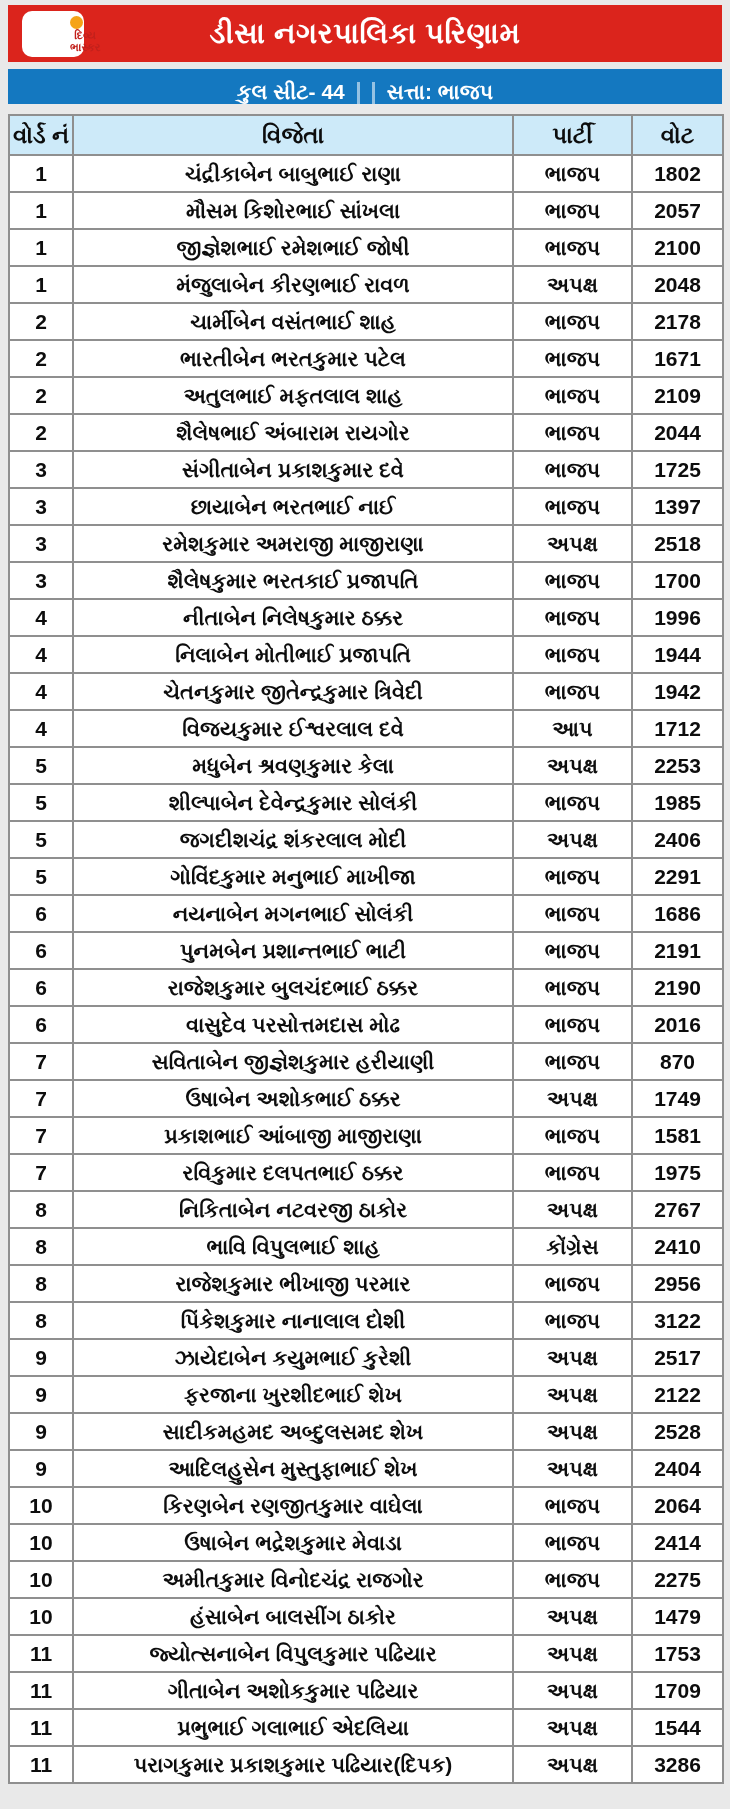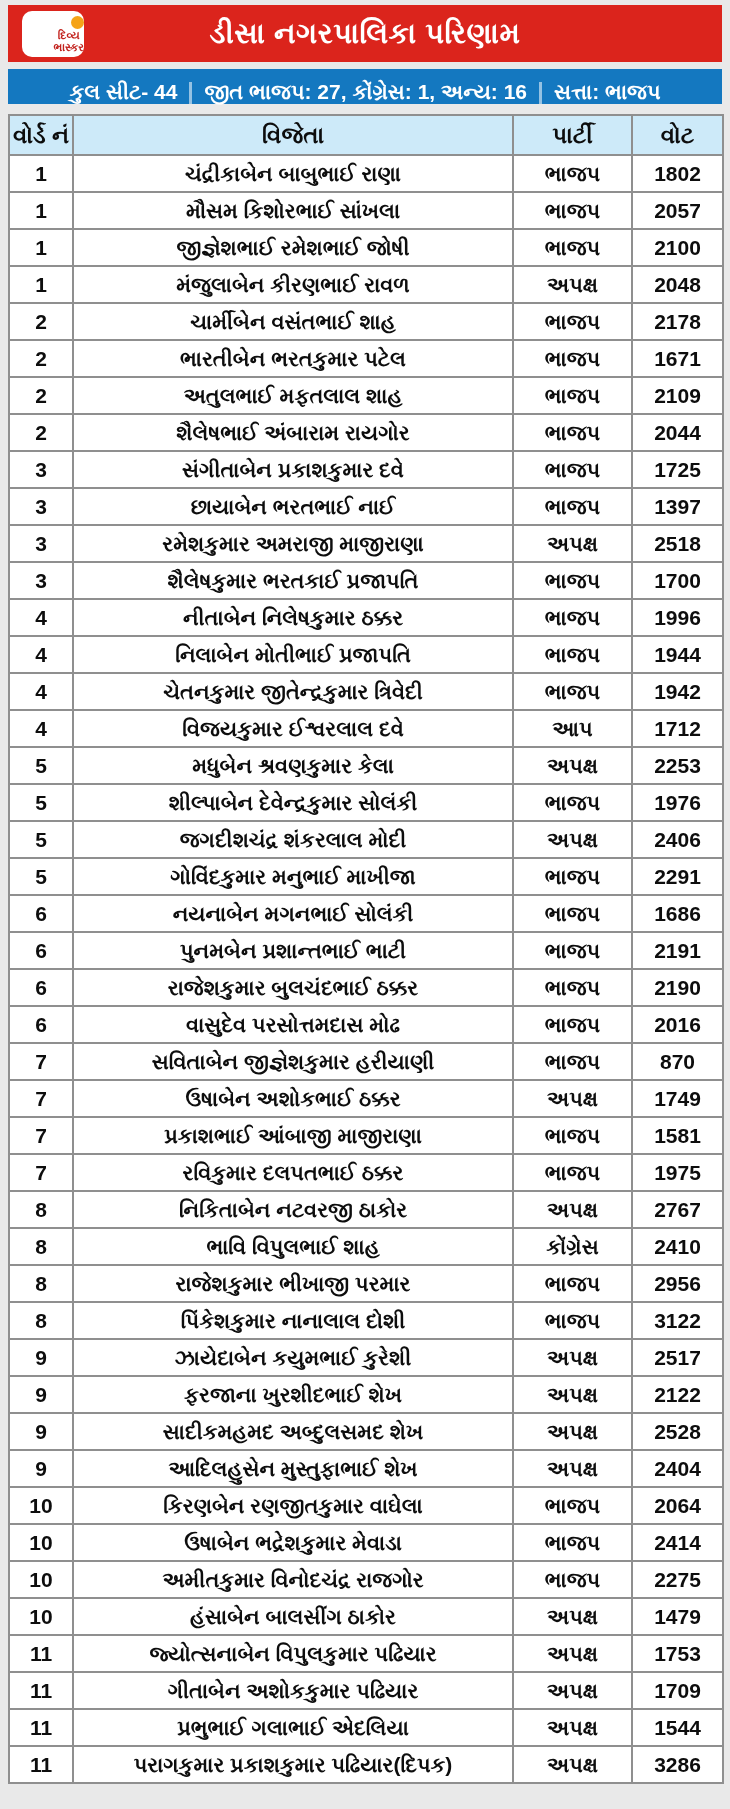--- a/index.html
+++ b/index.html
@@ -29,24 +29,25 @@
     position: absolute;
     left: 14px;
     top: 50%;
     transform: translateY(-50%);
     width: 62px;
     height: 46px;
     background: #ffffff;
     border-radius: 10px;
     display: flex;
     flex-direction: column;
-    align-items: flex-end;
+    align-items: flex-start;
     justify-content: center;
     line-height: 1;
     padding-top: 2px;
+    padding-left: 48px;
   }
   .logo-dot {
     width: 13px;
     height: 13px;
     border-radius: 50%;
     background: #f5a318;
     margin-bottom: 1px;
   }
   .logo-text {
     font-weight: bold;
@@ -125,21 +126,20 @@
         <div>દિવ્ય</div>
         <div>ભાસ્કર</div>
       </div>
     </div>
     <div class="banner-title">ડીસા નગરપાલિકા પરિણામ</div>
   </div>
 
   <div class="summary-bar">
     <span>કુલ સીટ- 44</span>
     <span class="summary-sep"></span>
-    <span>જીત ભાજપ: 27, કોંગ્રેસ: 1, અન્ય: 16</span>
     <span class="summary-sep"></span>
     <span>સત્તા: ભાજપ</span>
   </div>
 
   <table class="results">
     <colgroup>
       <col class="c-ward">
       <col class="c-name">
       <col class="c-party">
       <col class="c-votes">
@@ -252,21 +252,21 @@
         <tr>
           <td>5</td>
           <td>મધુબેન શ્રવણકુમાર કેલા</td>
           <td>અપક્ષ</td>
           <td>2253</td>
         </tr>
         <tr>
           <td>5</td>
           <td>શીલ્પાબેન દેવેન્દ્રકુમાર સોલંકી</td>
           <td>ભાજપ</td>
-          <td>1976</td>
+          <td>1985</td>
         </tr>
         <tr>
           <td>5</td>
           <td>જગદીશચંદ્ર શંકરલાલ મોદી</td>
           <td>અપક્ષ</td>
           <td>2406</td>
         </tr>
         <tr>
           <td>5</td>
           <td>ગોવિંદકુમાર મનુભાઈ માખીજા</td>

